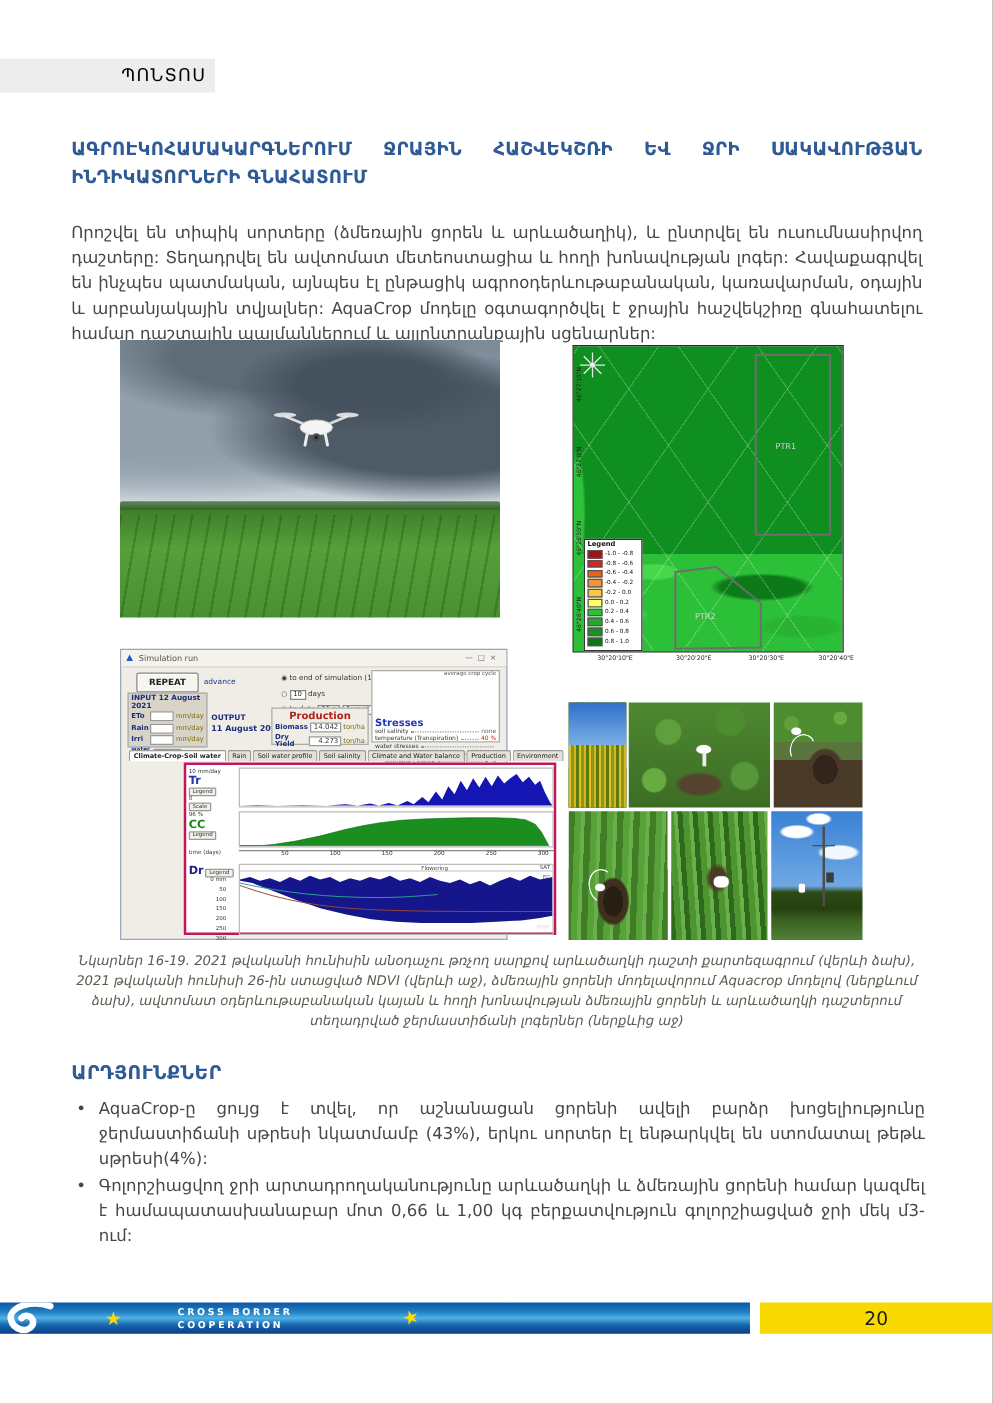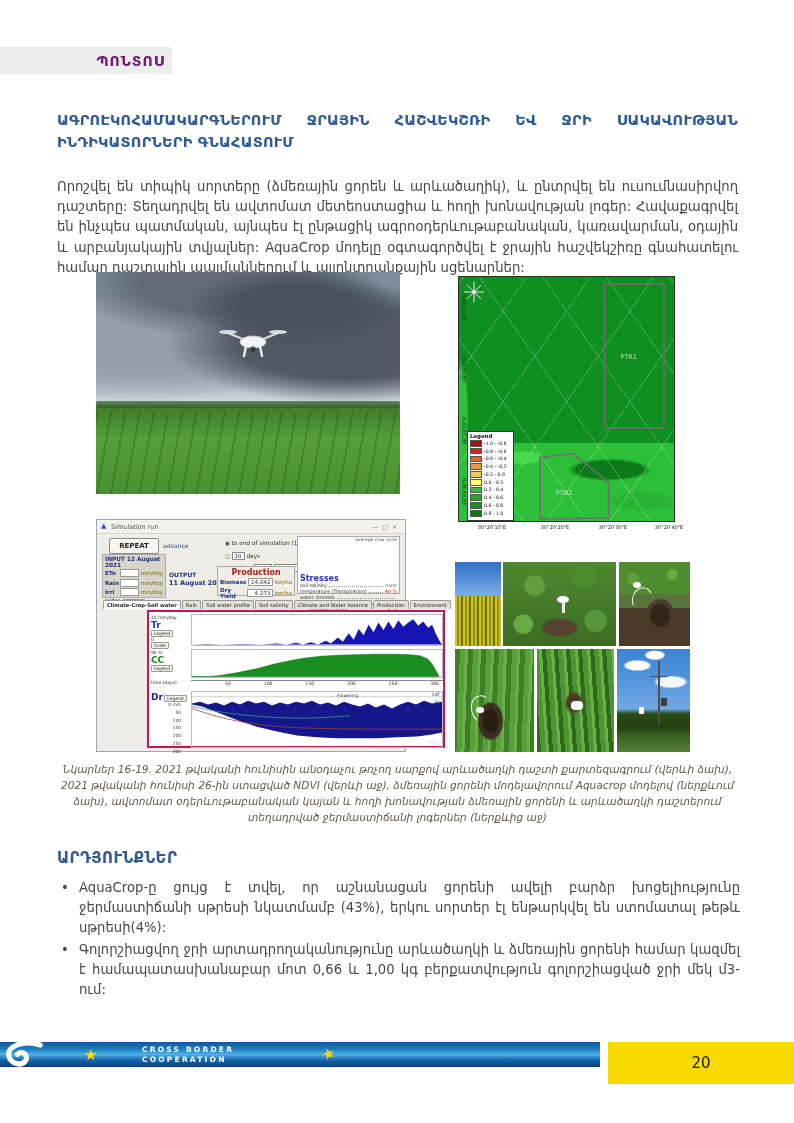--- a/index.html
+++ b/index.html
@@ -3,21 +3,21 @@
 <meta charset="utf-8">
 <style>
   html,body{margin:0;padding:0;background:#9a9a9a;}
   .page{position:relative;width:794px;height:1123px;margin:0 auto;background:#ffffff;
         font-family:"DejaVu Sans",sans-serif;overflow:hidden;}
   .abs{position:absolute;}
 
   
   .hdr-box{left:0;top:47px;width:172px;height:27px;background:#ededed;
            display:flex;align-items:center;justify-content:flex-end;padding-right:7px;box-sizing:border-box;}
-  .hdr-box span{font-size:14px;color:#701a75;letter-spacing:1px;font-weight:700;}
+  .hdr-box span{font-size:14px;color:#000000;letter-spacing:1px;font-weight:400;}
   .hdr-right{right:54px;top:50px;width:560px;text-align:right;color:#a0a0a0;
              font-size:11px;font-weight:bold;line-height:1.4;letter-spacing:.3px;}
 
   
   .title{left:57px;top:110px;width:681px;color:#2e5b95;font-weight:bold;font-size:14.5px;
          line-height:1.5;text-align:justify;letter-spacing:.2px;}
   .intro{left:57px;top:177px;width:681px;color:#474747;font-size:13.2px;line-height:1.53;text-align:justify;}
   .caption{left:57px;top:762px;width:681px;color:#5e5a50;font-size:10.6px;font-style:italic;
            line-height:1.5;text-align:center;}
   .results{left:57px;top:849px;color:#2e5b95;font-weight:bold;font-size:15px;letter-spacing:.4px;}
@@ -149,21 +149,21 @@
   .ch{position:absolute;left:42px;width:252px;border:1px solid #bbb;box-sizing:border-box;}
   .timeticks{position:absolute;left:42px;width:252px;top:68px;height:9px;border-top:1px solid #888;
       display:flex;justify-content:space-between;padding:0 4px 0 34px;font-size:4.6px;color:#333;box-sizing:border-box;}
   .depths{display:flex;flex-direction:column;justify-content:space-between;height:52px;font-size:4.4px;
       text-align:right;width:16px;margin-left:14px;color:#333;}
   .ann{position:absolute;font-size:4.4px;color:#444;}
 
   
   .foot-blue{left:0;top:1042px;width:600px;height:25px;
      background:linear-gradient(180deg,#0d57a6 0%,#1f7fc4 30%,#4fb2e4 50%,#1766ad 72%,#093e86 100%);}
-  .foot-yellow{left:608px;top:1042px;width:186px;height:42px;background:#f8d900;
+  .foot-yellow{left:608px;top:1042px;width:186px;height:25px;background:#f8d900;
      display:flex;align-items:center;justify-content:center;font-size:15px;color:#1a1a1a;}
   .star{position:absolute;color:#ffd900;font-size:15px;}
   .cbc{position:absolute;left:142px;top:3px;color:#fff;font-size:7.5px;font-weight:bold;letter-spacing:2.2px;line-height:1.3;}
 </style>
 </head>
 <body>
 
 <div class="page">
 
   <div class="abs hdr-box">

